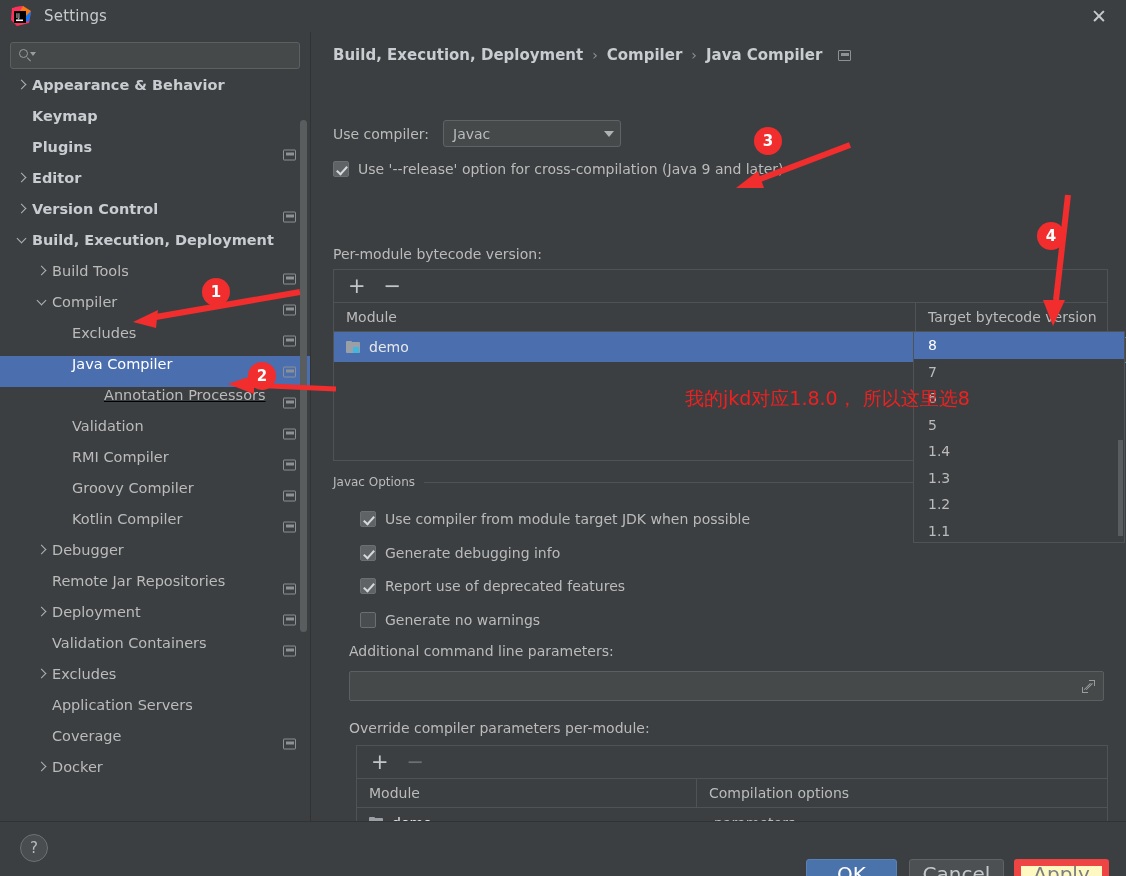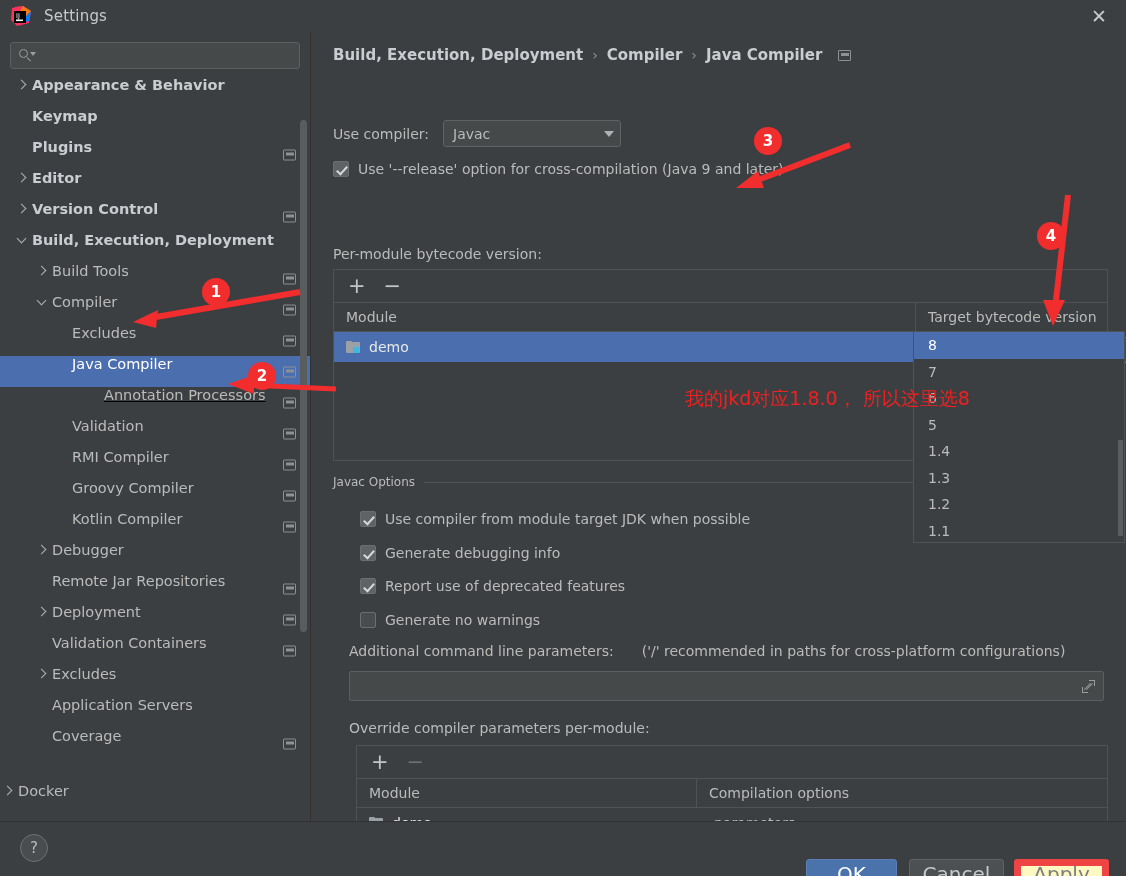--- a/index.html
+++ b/index.html
@@ -422,21 +422,21 @@
         </div>
         <div class="tree-row" style="padding-left: 34px;">
           <span class="tree-arrow "></span>
           <span class="tree-label">Application Servers</span>
         </div>
         <div class="tree-row" style="padding-left: 34px;">
           <span class="tree-arrow "></span>
           <span class="tree-label">Coverage</span>
           <span class="proj-badge"></span>
         </div>
-        <div class="tree-row" style=" margin-top: 24px;">
+        <div class="tree-row" style="padding-left: 34px;">
           <span class="tree-arrow right"></span>
           <span class="tree-label">Docker</span>
         </div>
       </div>
     <div class="sb-scroll"></div>
   </div>
   <div class="sidebar-divider"></div>
 
   <div class="main">
 
@@ -512,21 +512,20 @@
       <span class="cb checked"></span>
       <span class="cb-label">Report use of deprecated features</span>
     </div>
     <div class="opt o4">
       <span class="cb unchecked"></span>
       <span class="cb-label">Generate no warnings</span>
     </div>
 
     <div class="addparams-row">
       <span class="lbl">Additional command line parameters:</span>
-      <span class="addparams-hint">('/' recommended in paths for cross-platform configurations)</span>
     </div>
     <div class="addparams-field">
       <span class="expand-icon">
         <span class="exp-a"></span>
           <span class="exp-b"></span>
       </span>
     </div>
 
     <div class="lbl override-label">Override compiler parameters per-module:</div>
 

